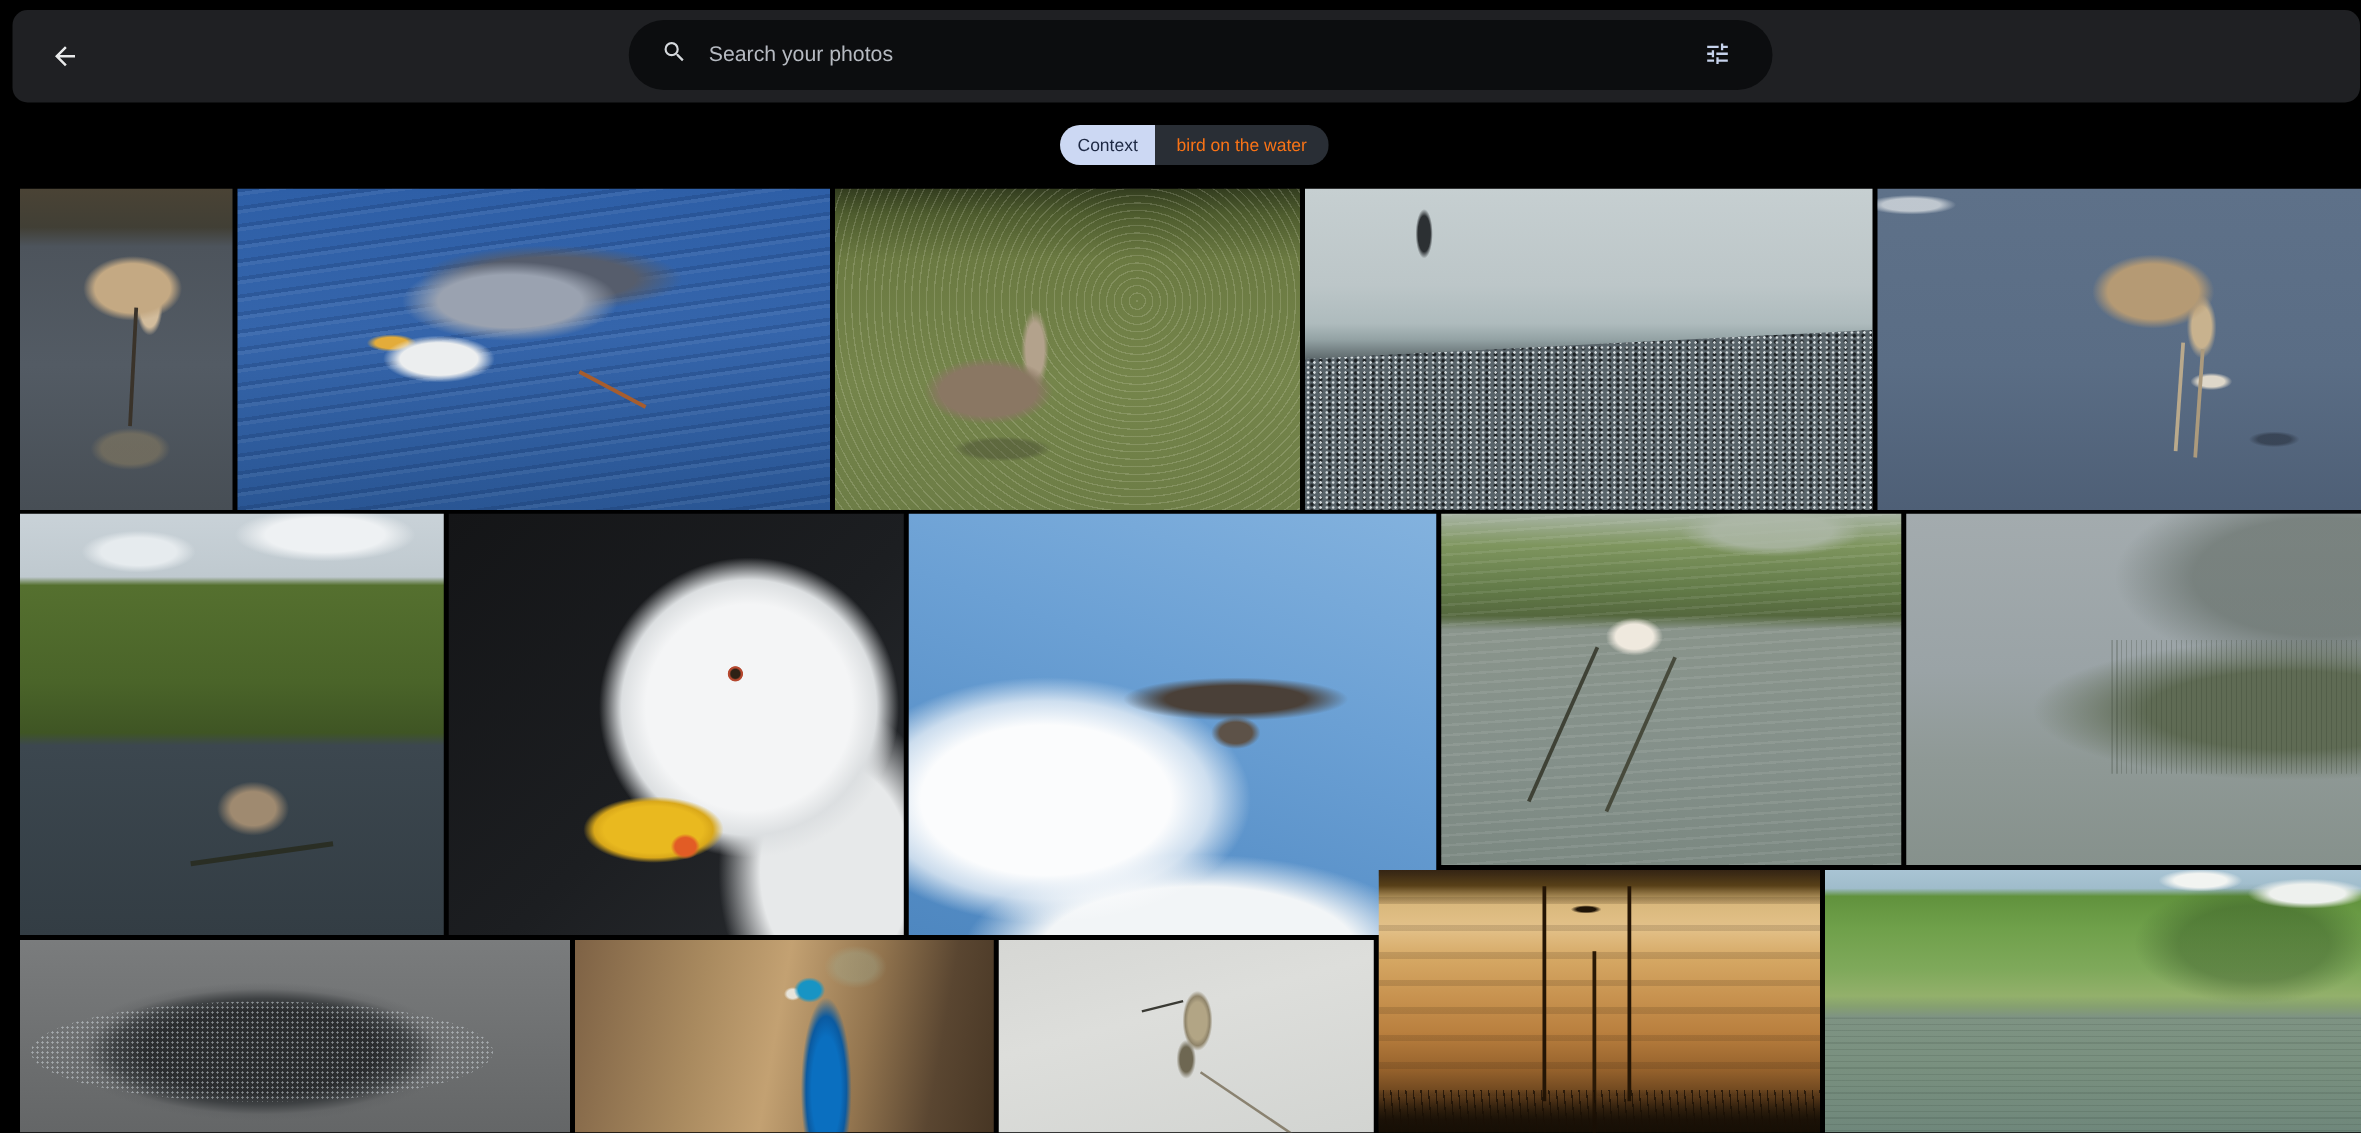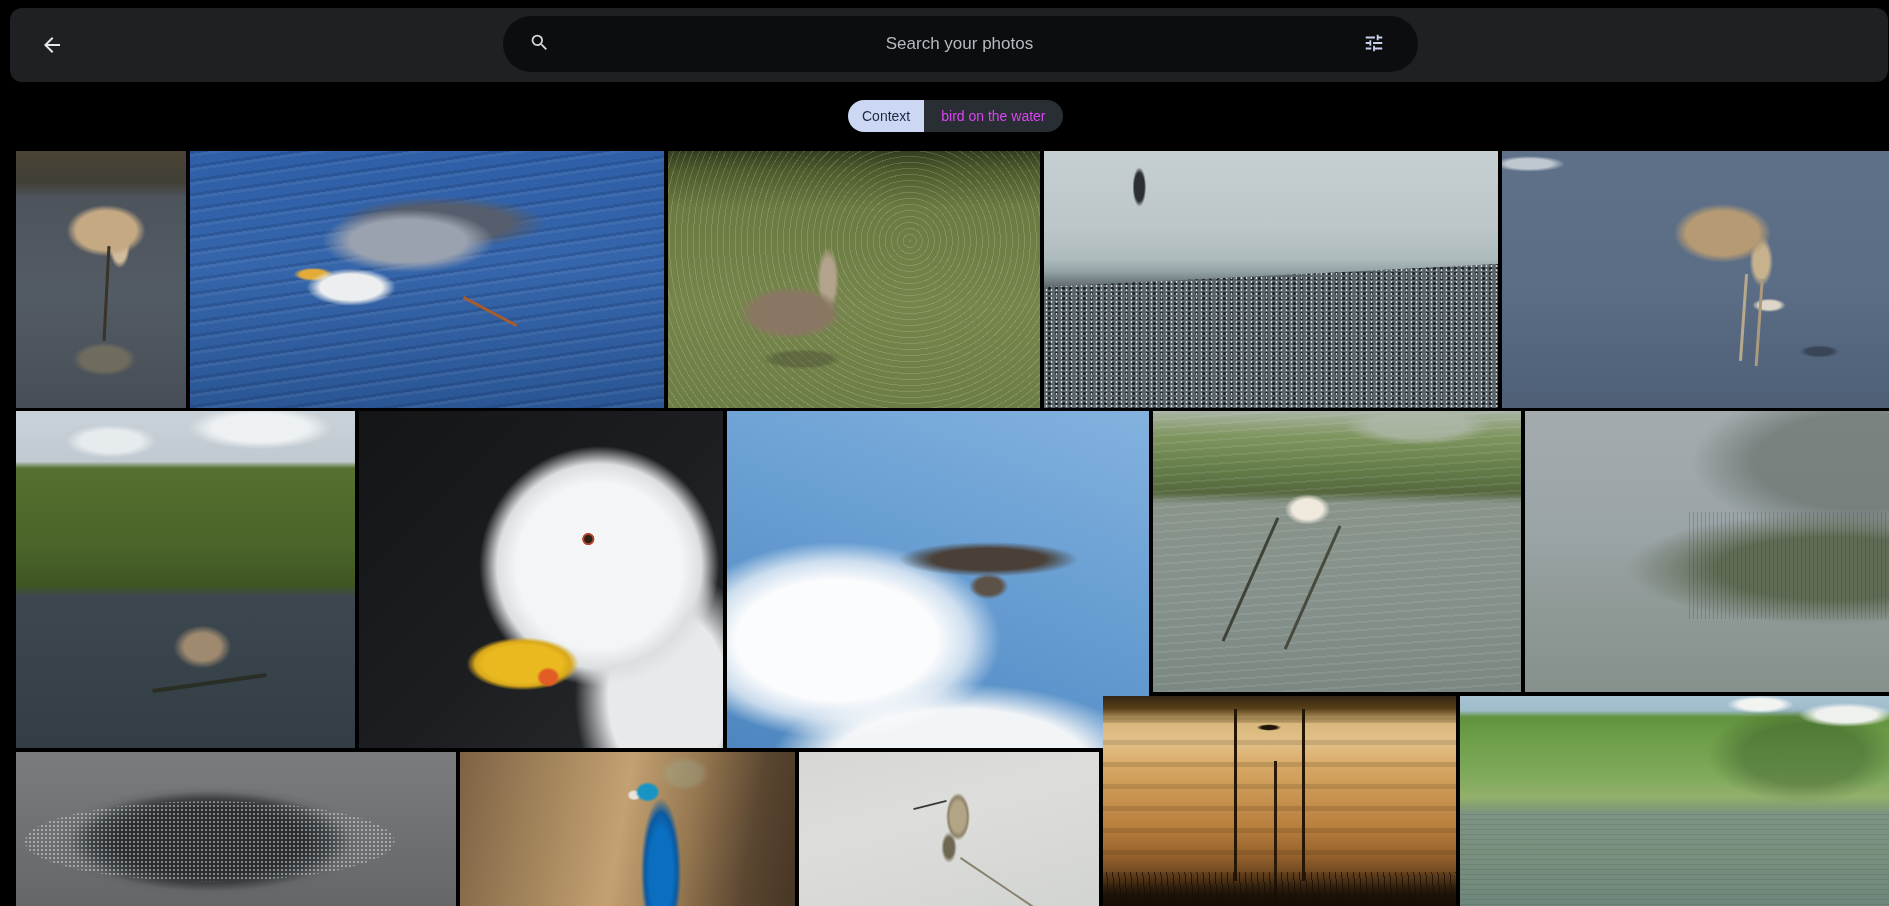--- a/index.html
+++ b/index.html
@@ -12,34 +12,34 @@
   .back-btn{position:absolute;left:20px;top:15px;width:44px;height:44px;border:none;
             background:transparent;border-radius:50%;cursor:pointer;display:flex;
             align-items:center;justify-content:center;padding:0;}
   .back-btn svg{display:block;}
   .search-pill{position:absolute;left:493px;top:8px;width:915px;height:56px;
                background:#0c0d0f;border-radius:28px;display:flex;align-items:center;
                padding:0 20px;box-sizing:border-box;}
   .search-pill .mag{flex:0 0 auto;margin-left:6px;}
   .search-input{flex:1 1 auto;background:transparent;border:none;outline:none;
                 color:#e8eaed;font-size:17px;margin-left:15px;
-                font-family:"Liberation Sans","DejaVu Sans",sans-serif;text-align:center;}
+                font-family:"Liberation Sans","DejaVu Sans",sans-serif;}
   .search-input::placeholder{color:#b6bac1;opacity:1;}
   .filters-btn{flex:0 0 auto;width:40px;height:40px;border:none;background:transparent;
                border-radius:50%;cursor:pointer;display:flex;align-items:center;
                justify-content:center;padding:0;margin-right:4px;}
 
   
   .chip-row{position:absolute;left:848px;top:100px;height:32px;display:flex;
             border-radius:16px;overflow:hidden;}
   .chip-seg{border:none;height:32px;display:flex;align-items:center;cursor:pointer;
             font-size:14px;font-weight:500;padding:12px 14px;white-space:nowrap;
             font-family:"Liberation Sans","DejaVu Sans",sans-serif;}
   .chip-context{background:#ccd8f3;color:#1d2843;}
-  .chip-query{background:#292e35;color:#d946ef;padding:0 17px;}
+  .chip-query{background:#292e35;color:#f97316;padding:0 17px;}
 
   
   .grid{position:absolute;inset:0;}
   .tile{position:absolute;overflow:hidden;background:#222;cursor:pointer;}
   .tile::before,.tile::after{content:"";position:absolute;}
 
   
   .ph-flamingo-standing{background:
     radial-gradient(ellipse 52px 34px at 53% 31%, #c4a983 0 58%, rgba(196,169,131,0) 76%),
     radial-gradient(ellipse 14px 30px at 61% 37%, #d2bc9c 0 52%, transparent 74%),

